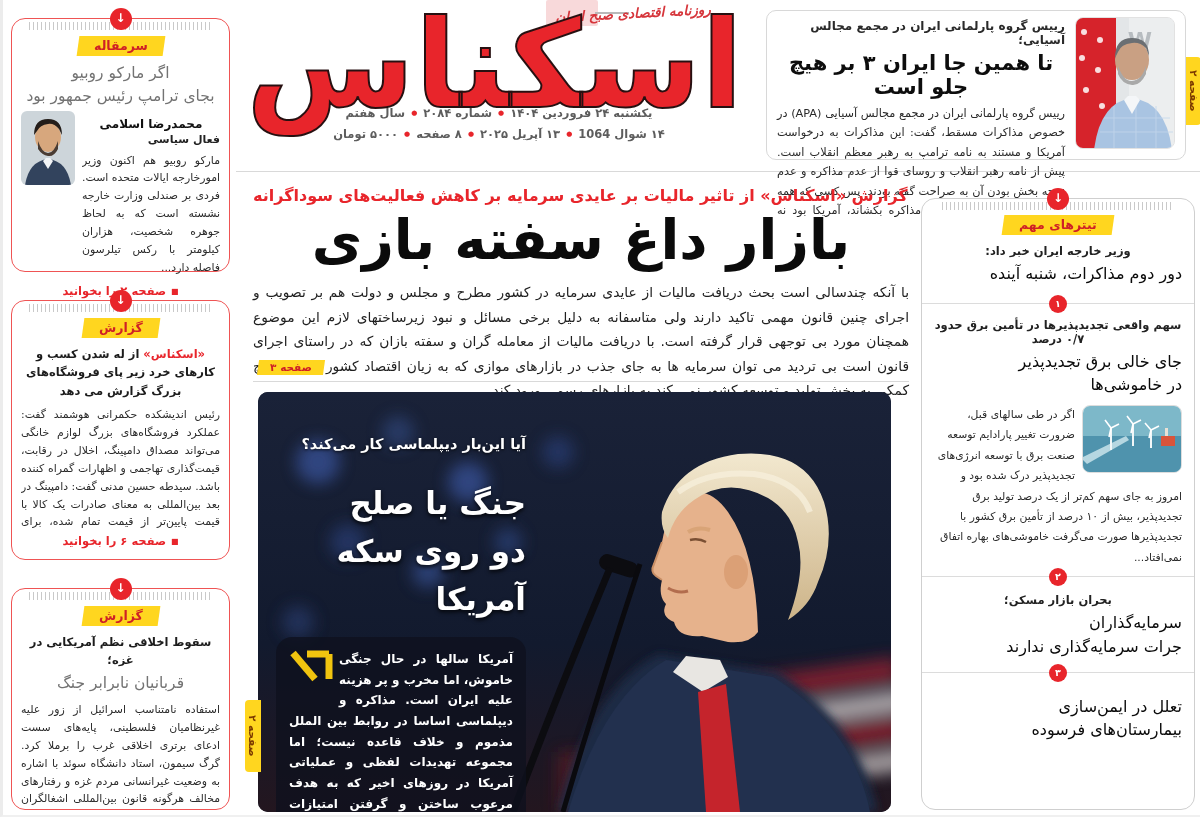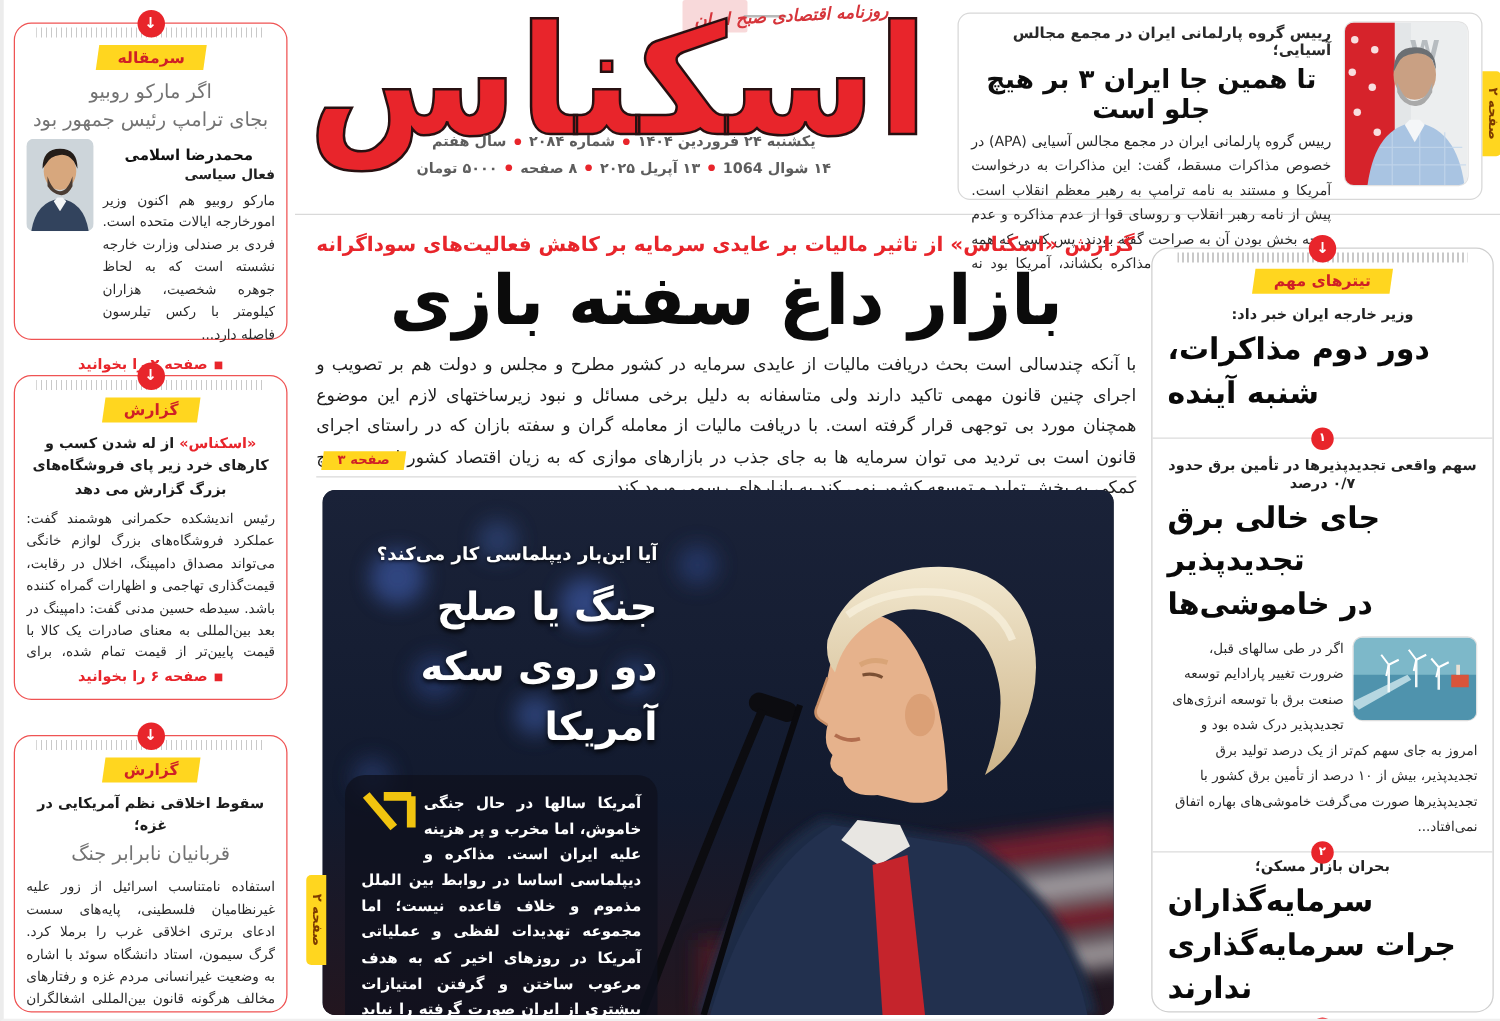--- a/index.html
+++ b/index.html
@@ -62,32 +62,32 @@
   .mhead{text-align:center;color:#0b0b0b;font-weight:bold;font-size:55px;letter-spacing:-1px;margin-top:4px;line-height:1.15;}
   .mbody{font-size:13.8px;color:#1f1f1f;line-height:1.78;text-align:justify;margin-top:8px;}
   .page3tag{position:absolute;left:255px;top:356px;z-index:2;}
   .page3tag .ytag{font-size:10.5px;padding:1px 12px 2px;}
 
   
   .feature{position:absolute;left:255px;top:392px;width:633px;height:420px;border-radius:10px;overflow:hidden;background:#141b2c;}
   .feature svg.bg{position:absolute;inset:0;}
   .fcol{position:absolute;left:18px;top:44px;width:250px;text-align:right;z-index:2;}
   .fkick{color:#fff;font-weight:bold;font-size:14.5px;text-shadow:0 1px 3px rgba(0,0,0,.8);}
-  .fhead{color:#fff;font-weight:bold;font-size:31px;line-height:1.55;text-shadow:0 2px 4px rgba(0,0,0,.85);margin-top:10px;white-space:pre-line;}
+  .fhead{color:#fff;font-weight:bold;font-size:31px;line-height:1.55;text-shadow:0 2px 4px rgba(0,0,0,.85);margin-top:27px;white-space:pre-line;}
   .fquote{position:relative;margin-top:14px;background:rgba(14,17,30,.78);border-radius:16px;padding:12px 13px;
           color:#fff;font-weight:bold;font-size:12px;line-height:1.72;text-align:justify;}
   .fquote .qarrow{float:left;width:44px;height:40px;margin:0 6px 2px 0;}
   .ftab{left:242px;top:700px;width:16px;height:72px;border-radius:4px 0 0 4px;line-height:16px;z-index:4;}
 
   
   .sidebar{position:absolute;left:918px;top:198px;width:274px;height:612px;border:1.4px solid #cfcfcf;border-radius:14px;
            background:#fff;padding:0 12px;}
   .sidebar .tagrow{text-align:center;margin-top:4px;}
   .sb-kick{text-align:center;font-weight:bold;color:#222;font-size:11.5px;margin-top:9px;}
-  .sb-title{text-align:left;font-weight:bold;color:#0a0a0a;font-size:24px;line-height:1.45;white-space:pre-line;margin-top:4px;}
+  .sb-title{text-align:right;font-weight:normal;color:#0a0a0a;font-size:16px;line-height:1.45;white-space:pre-line;margin-top:4px;}
   .sb-div{position:relative;border-top:1px solid #dcdcdc;margin:0 -12px;}
   .numdot{position:absolute;top:-9px;right:50%;margin-right:-9px;width:18px;height:18px;border-radius:50%;
           background:#e8252b;color:#fff;font-size:9.5px;font-weight:bold;text-align:center;line-height:18px;}
   .sb-media{margin-top:6px;overflow:hidden;}
   .sb-img{float:right;width:100px;height:68px;border-radius:8px;overflow:hidden;margin:2px 0 3px 7px;border:1px solid #ddd;}
   .sb-body{font-size:10.8px;color:#2a2a2a;line-height:1.62;text-align:justify;}
   .botdot{position:absolute;bottom:-9px;right:50%;margin-right:-9px;}
 </style>
 </head>
 <body>
@@ -307,21 +307,21 @@
           </svg>
         </div>
         <span class="sb-body">اگر در طی سالهای قبل، ضرورت تغییر پارادایم توسعه صنعت برق با توسعه انرژی‌های تجدیدپذیر درک شده بود و امروز به جای سهم کم‌تر از یک درصد تولید برق تجدیدپذیر، بیش از ۱۰ درصد از تأمین برق کشور با تجدیدپذیرها صورت می‌گرفت خاموشی‌های بهاره اتفاق نمی‌افتاد...</span>
       </div>
     </div>
     <div class="sb-div" style="margin-top:10px;">
       <span class="numdot">۲</span>
     </div>
 
     <div>
-      <div class="sb-kick" style="margin-top:4px;">بحران بازار مسکن؛</div>
+      <div class="sb-kick" style="margin-top:16px;">بحران بازار مسکن؛</div>
       <div class="sb-title">سرمایه‌گذاران
 جرات سرمایه‌گذاری ندارند</div>
     </div>
     <div class="sb-div" style="margin-top:14px;">
       <span class="numdot">۳</span>
     </div>
 
     <div>
       <div class="sb-title" style="margin-top:22px;">تعلل در ایمن‌سازی
 بیمارستان‌های فرسوده</div>

